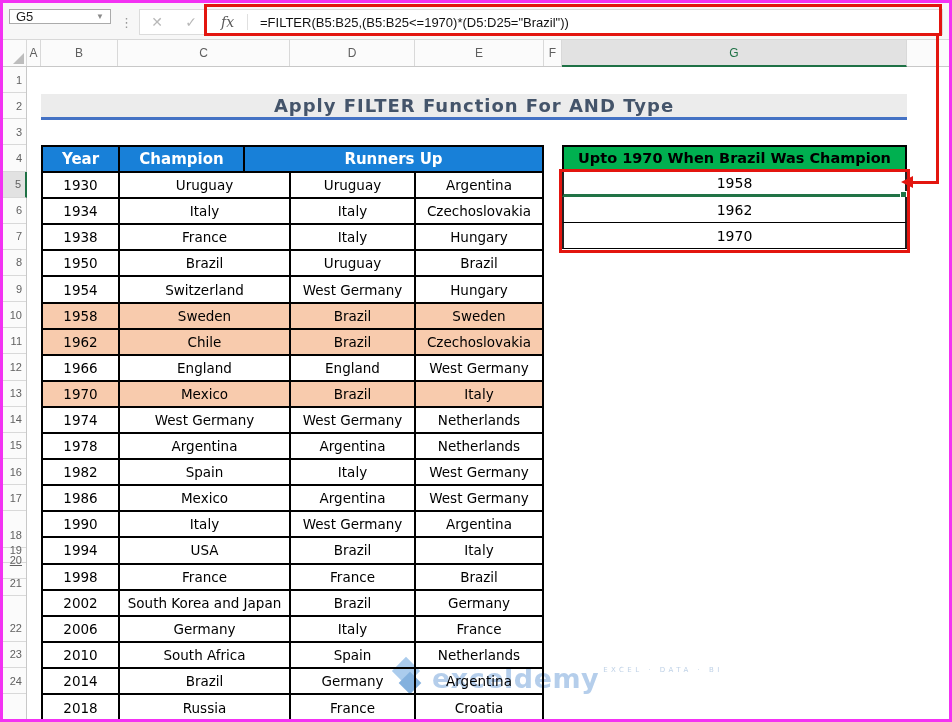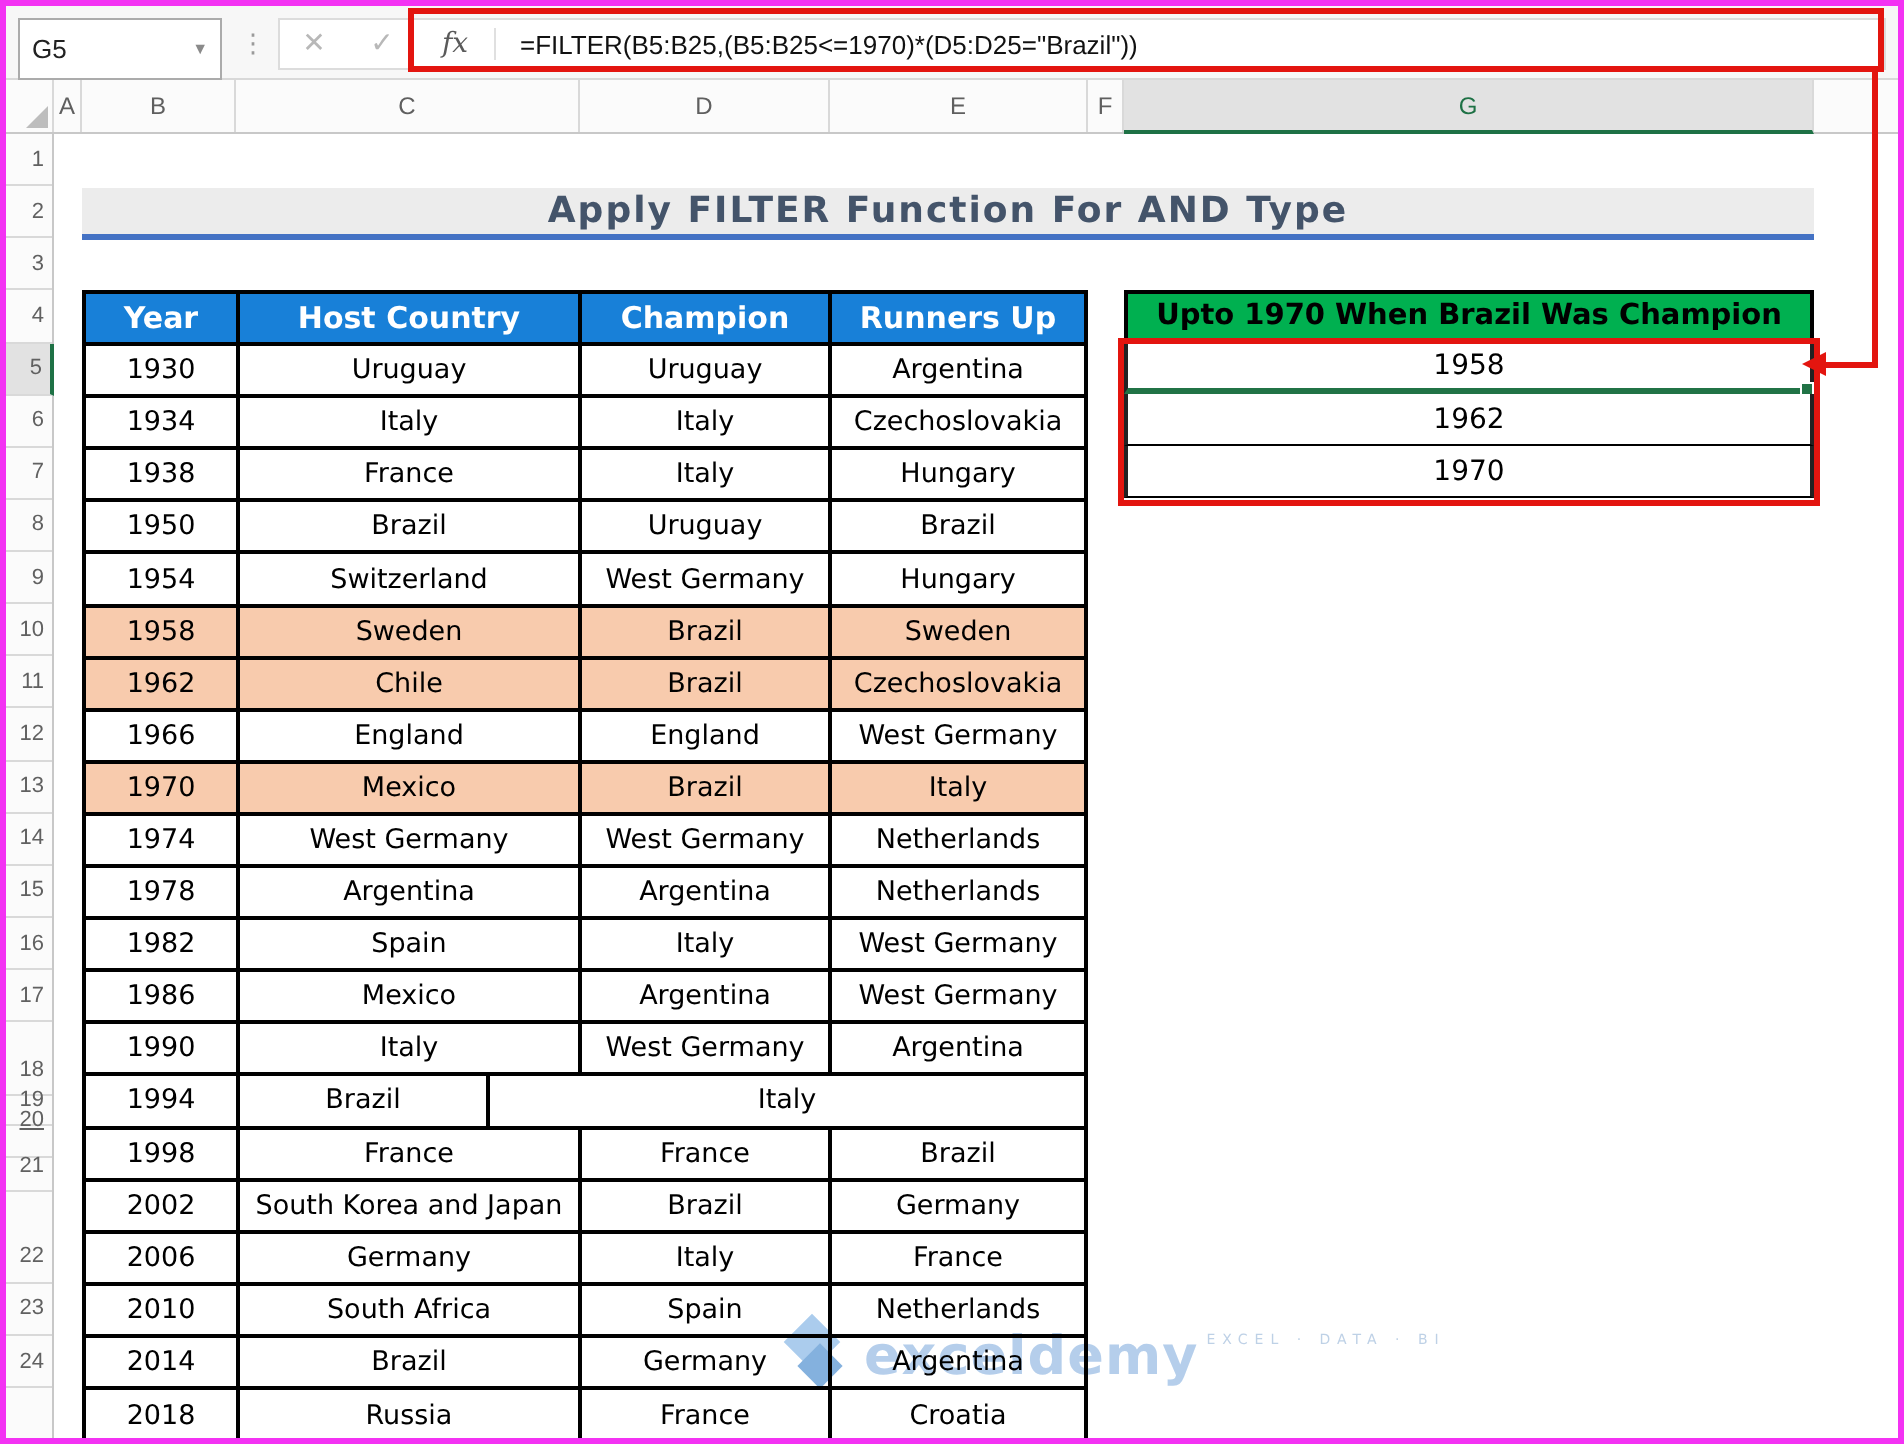--- a/index.html
+++ b/index.html
@@ -3,21 +3,21 @@
 <meta charset="utf-8">
 <style>
   * { margin:0; padding:0; box-sizing:border-box; }
   html,body { width:952px; height:722px; }
   body { font-family:"DejaVu Sans", sans-serif; background:#fff; position:relative; overflow:hidden; }
 
   .frame { position:absolute; inset:0; border:3px solid #F332F3; z-index:50; pointer-events:none; }
 
   
   .topbar { position:absolute; left:3px; top:3px; width:946px; height:37px; background:#f7f7f7; border-bottom:1px solid #d8d8d8; z-index:10; }
-  .namebox { position:absolute; left:6px; top:6px; width:102px; height:31px; background:#fff; border:1px solid #ababab; display:flex; align-items:center; padding:0 6px; font-family:"Liberation Sans",sans-serif; font-size:13px; color:#222;justify-content:flex-end; }
+  .namebox { position:absolute; left:6px; top:6px; width:102px; height:15px; background:#fff; border:1px solid #ababab; display:flex; align-items:center; padding:0 6px; font-family:"Liberation Sans",sans-serif; font-size:13px; color:#222;justify-content:flex-end; }
   .namebox .dd { margin-left:auto; font-size:8px; color:#8a8a8a; }
   .chrome-dots { position:absolute; left:117px; top:7px; height:24px; display:flex; align-items:center; color:#9a9a9a; font-size:13px; letter-spacing:0; }
   .fbgroup { position:absolute; left:136px; top:6px; width:804px; height:26px; background:#fff; border:1px solid #dcdcdc; display:flex; align-items:center; }
   .fbtn { width:34px; text-align:center; color:#b8b8b8; font-size:14px; }
   .fx { width:40px; text-align:center; color:#5a5a5a; font-size:14px; font-family:"DejaVu Serif",serif; font-style:italic; border-right:1px solid #e0e0e0; }
   .fml { flex:1; padding:0 12px; font-family:"Liberation Sans",sans-serif; font-size:13px; color:#111; white-space:nowrap; overflow:hidden; }
 
   
   .red-box { position:absolute; left:204px; top:4px; width:738px; height:32px; border:3px solid #E3150F; z-index:20; pointer-events:none; }
   .red-vline { position:absolute; left:936px; top:36px; width:3px; height:148px; background:#E3150F; z-index:20; pointer-events:none; }
@@ -127,21 +127,20 @@
     <div class="rowcell" style="top: 659px; height: 26.13px;">25</div>
   </div>
 
 <div class="sheet">
 
   <div class="titleband">Apply FILTER Function For AND Type</div>
 
   <div class="maintab">
     <div class="trow head">
       <div class="c w0">Year</div>
-      <div class="c w1">Host Country</div>
       <div class="c w2">Champion</div>
       <div class="c w3">Runners Up</div>
     </div>
 
   <div class="trow">
         <div class="c w0">1930</div>
         <div class="c w1">Uruguay</div>
         <div class="c w2">Uruguay</div>
         <div class="c w3">Argentina</div>
       </div>
@@ -218,20 +217,21 @@
         <div class="c w3">West Germany</div>
       </div>
       <div class="trow">
         <div class="c w0">1990</div>
         <div class="c w1">Italy</div>
         <div class="c w2">West Germany</div>
         <div class="c w3">Argentina</div>
       </div>
       <div class="trow">
         <div class="c w0">1994</div>
+        <div class="c w1">USA</div>
         <div class="c w2">Brazil</div>
         <div class="c w3">Italy</div>
       </div>
       <div class="trow">
         <div class="c w0">1998</div>
         <div class="c w1">France</div>
         <div class="c w2">France</div>
         <div class="c w3">Brazil</div>
       </div>
       <div class="trow">

